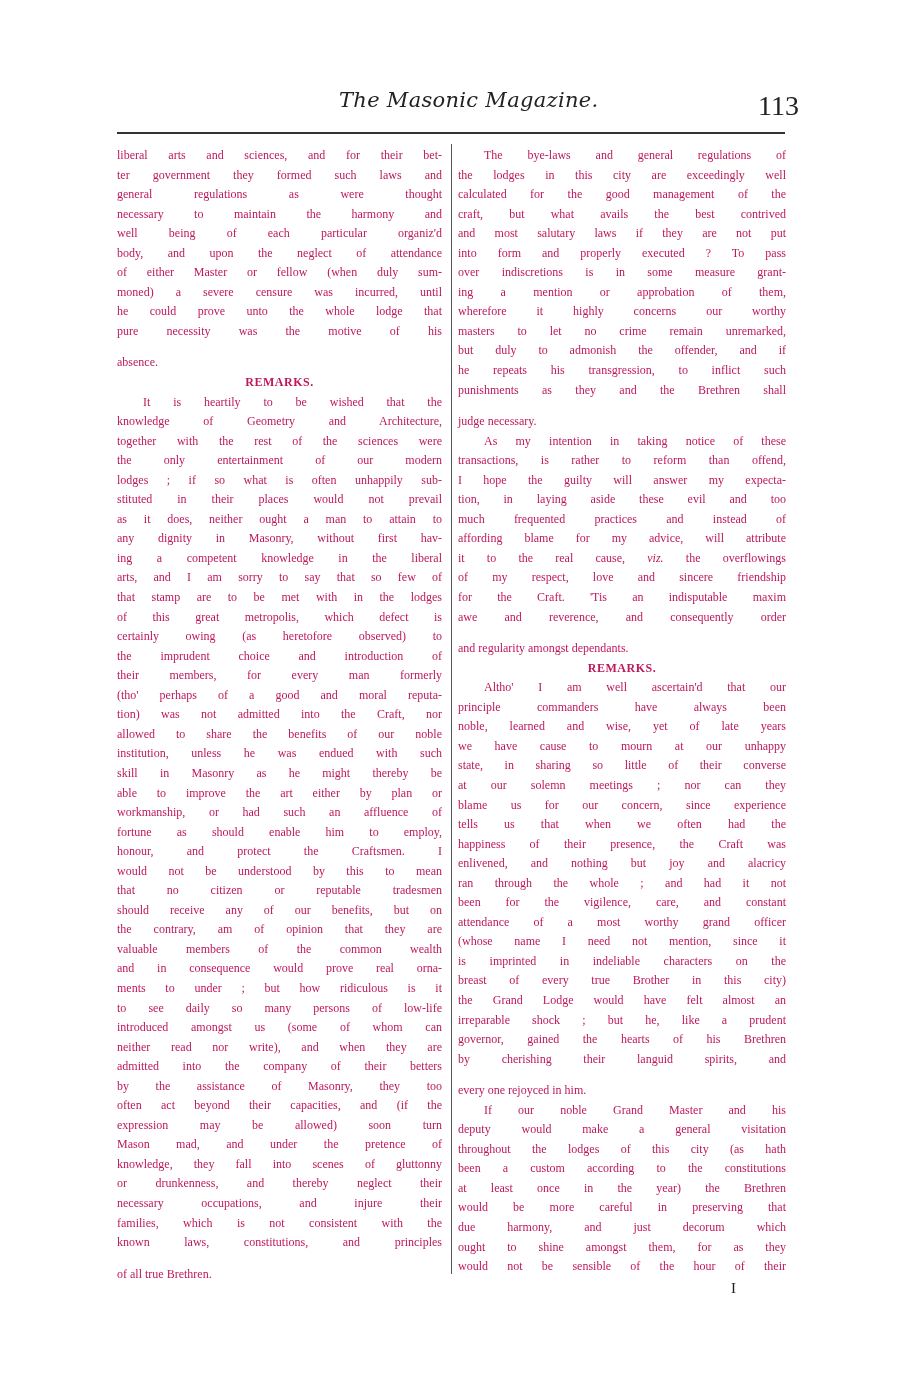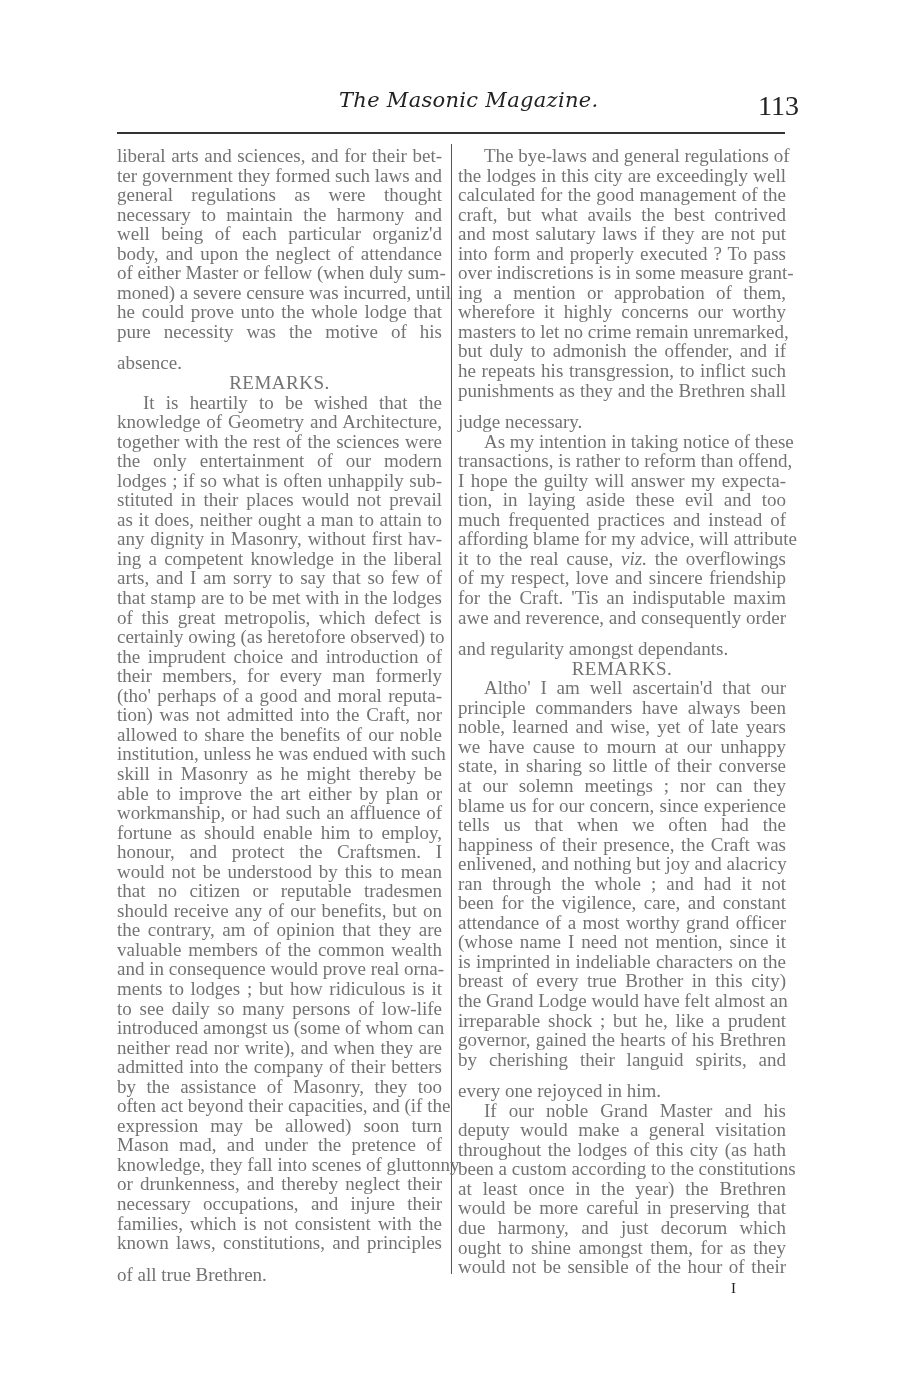--- a/index.html
+++ b/index.html
@@ -20,32 +20,32 @@
   .head-rule {
     position: absolute; left: 117px; top: 132px; width: 668px; height: 2px;
     background: #333;
   }
   .col-divider {
     position: absolute; left: 451px; top: 144px; width: 1px; height: 1130px;
     background: #555;
   }
   .column {
     position: absolute; top: 146px;
-    font-family: "Liberation Serif", serif; font-size: 19px; line-height: 19.55px;
-    color: #737373;
+    font-family: "Liberation Serif", serif; font-size: 12px; line-height: 19.55px;
+    color: #be185d;
   }
   .col-left { left: 117px; width: 325px; }
   .col-right { left: 458px; width: 328px; }
   .line {
     display: block; white-space: nowrap; text-align: justify; text-align-last: justify;
     height: 19.55px; overflow: visible;
   }
   .line.last { text-align-last: left; margin-top: 12px; }
   .line.indent { padding-left: 26px; }
-  .line.center { text-align-last: center; letter-spacing: 0.5px; }
+  .line.center { text-align-last: center; letter-spacing: 0.5px; font-weight: bold; }
   .signature {
     position: absolute; left: 731px; top: 1280px;
     font-family: "Liberation Serif", serif; font-size: 15px; color: #222;
   }
   em { font-style: italic; }
 </style>
 </head>
 <body>
 
 <div class="page">
@@ -92,21 +92,21 @@
       <span class="line">able to improve the art either by plan or</span>
       <span class="line">workmanship, or had such an affluence of</span>
       <span class="line">fortune as should enable him to employ,</span>
       <span class="line">honour, and protect the Craftsmen. I</span>
       <span class="line">would not be understood by this to mean</span>
       <span class="line">that no citizen or reputable tradesmen</span>
       <span class="line">should receive any of our benefits, but on</span>
       <span class="line">the contrary, am of opinion that they are</span>
       <span class="line">valuable members of the common wealth</span>
       <span class="line">and in consequence would prove real orna-</span>
-      <span class="line">ments to lodges ; but how ridiculous is it</span>
+      <span class="line">ments to under ; but how ridiculous is it</span>
       <span class="line">to see daily so many persons of low-life</span>
       <span class="line">introduced amongst us (some of whom can</span>
       <span class="line">neither read nor write), and when they are</span>
       <span class="line">admitted into the company of their betters</span>
       <span class="line">by the assistance of Masonry, they too</span>
       <span class="line">often act beyond their capacities, and (if the</span>
       <span class="line">expression may be allowed) soon turn</span>
       <span class="line">Mason mad, and under the pretence of</span>
       <span class="line">knowledge, they fall into scenes of gluttonny</span>
       <span class="line">or drunkenness, and thereby neglect their</span>

